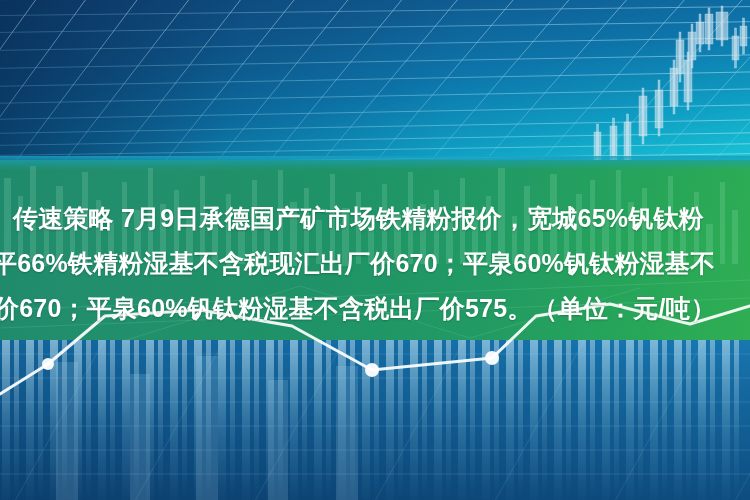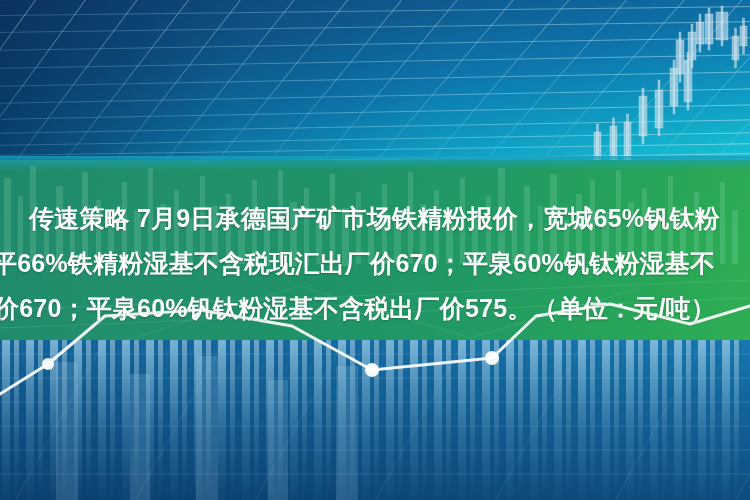--- a/index.html
+++ b/index.html
@@ -127,21 +127,21 @@
   }
   .hl-line {
     height: 45px;
     line-height: 45px;
     font-size: 25px;
     font-weight: bold;
     color: #ffffff;
     text-shadow: 0 1px 2px rgba(0,0,0,.22);
     white-space: nowrap;
   }
-  .hl-1 { padding-left: 29px; }
+  .hl-1 { padding-left: 13px; }
   .hl-2 { padding-left: 0px; margin-left: -8px; }
   .hl-3 { padding-left: 0px; margin-left: -6px; }
 </style>
 </head>
 <body>
 
 <div id="banner">
 
   <div class="sky"></div>
   <div class="sky-vig"></div>

